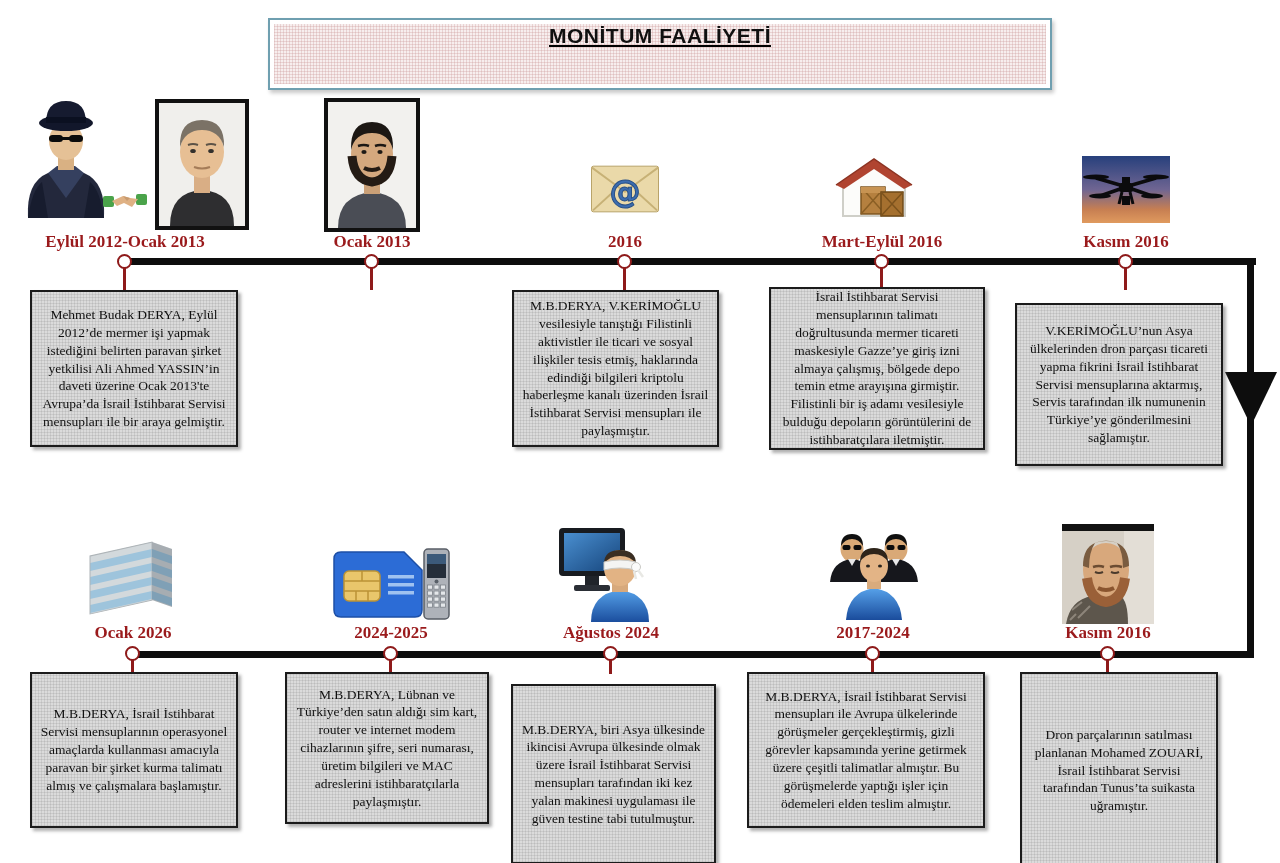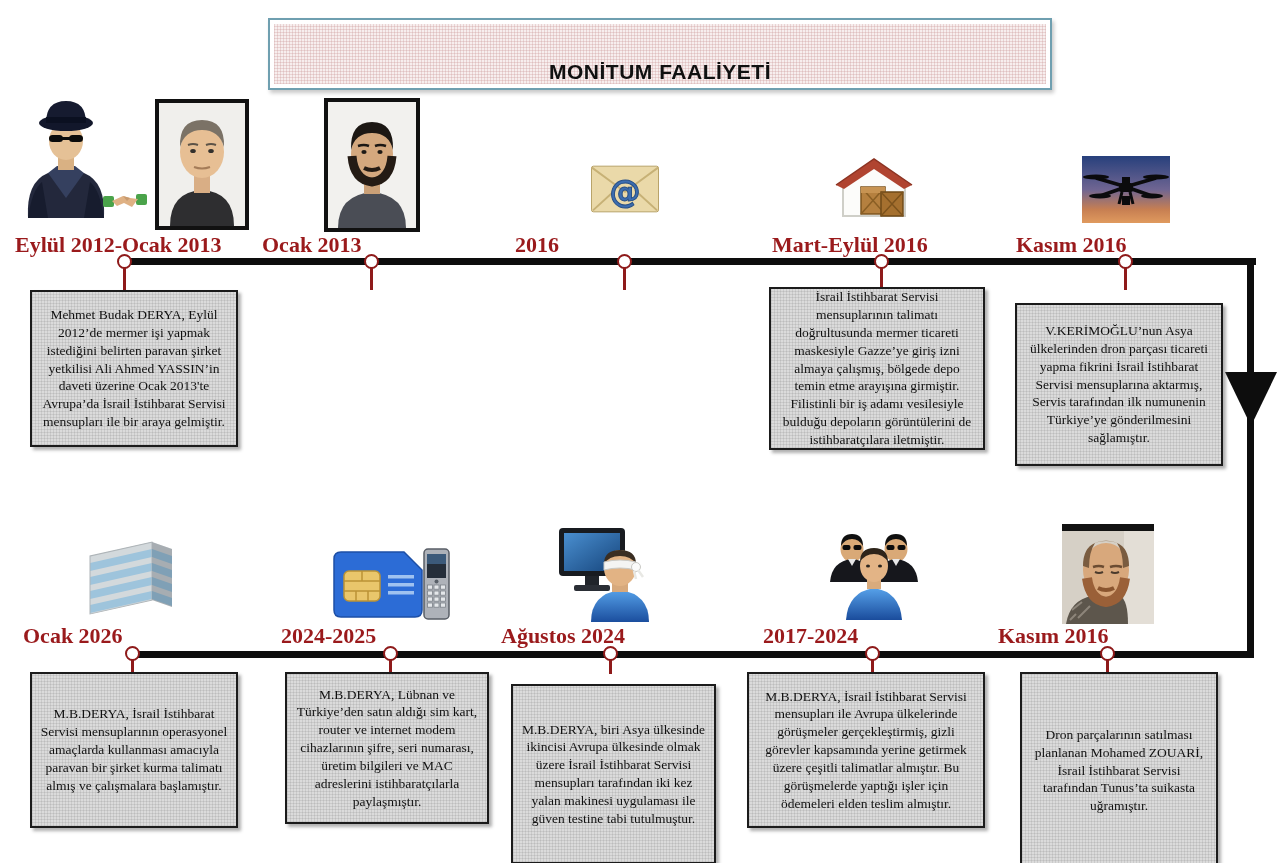--- a/index.html
+++ b/index.html
@@ -4,39 +4,39 @@
 <style>
   html,body{margin:0;padding:0;background:#ffffff;}
   .canvas{position:relative;width:1280px;height:863px;background:#fff;overflow:hidden;
           font-family:"Liberation Serif",serif;}
   .abs{position:absolute;}
 
   
   .title-box{left:268px;top:18px;width:784px;height:72px;box-sizing:border-box;
              border:2px solid #6f9fb0;background:#fff;padding:4px;
              box-shadow:2px 3px 4px rgba(0,0,0,.22);}
-  .title-inner{width:100%;height:100%;display:flex;align-items:flex-end;justify-content:center;
+  .title-inner{width:100%;height:100%;display:flex;align-items:flex-start;justify-content:center;
                background-color:#f7eeee;
                background-image:
                  repeating-linear-gradient(0deg, rgba(201,148,148,.30) 0 1px, transparent 1px 3px),
-                 repeating-linear-gradient(90deg, rgba(201,148,148,.30) 0 1px, transparent 1px 3px);}
+                 repeating-linear-gradient(90deg, rgba(201,148,148,.30) 0 1px, transparent 1px 3px); text-decoration: underline;}
   .title-text{font-family:"Liberation Sans",sans-serif;font-weight:bold;font-size:21px;
               letter-spacing:.5px;color:#101010;}
 
   
   .tl{background:#0d0d0d;}
   .arrow-down{width:0;height:0;border-left:26px solid transparent;border-right:26px solid transparent;
               border-top:54px solid #0d0d0d;}
 
   
   .marker{width:11px;height:11px;border:2.5px solid #8e1a1a;border-radius:50%;background:#fff;}
   .stem{width:3px;background:#8e1a1a;}
 
   
-  .date{width:220px;font-weight:bold;font-size:22px;color:#9a1a1c;}
+  .date{width:220px;text-align:center;font-weight:bold;font-size:17px;color:#9a1a1c;}
 
   
   .ebox{box-sizing:border-box;border:2.5px solid #1b1b1b;
         background-color:#dbdbdb;
         background-image:
           repeating-linear-gradient(0deg, rgba(115,115,115,.16) 0 1px, transparent 1px 3px),
           repeating-linear-gradient(90deg, rgba(115,115,115,.16) 0 1px, transparent 1px 3px);
         box-shadow:3px 3px 3px rgba(80,80,80,.45);
         display:flex;align-items:center;justify-content:center;
         text-align:center;padding:4px 8px;
@@ -154,20 +154,21 @@
   <div class="abs stem" style="left:123px;top:268px;height:22px;"></div>
   <div class="abs ebox" style="left:30px;top:290px;width:208px;height:157px;">Mehmet Budak DERYA, Eylül 2012’de mermer işi yapmak istediğini belirten paravan şirket yetkilisi Ali Ahmed YASSIN’in daveti üzerine Ocak 2013'te Avrupa’da İsrail İstihbarat Servisi mensupları ile bir araya gelmiştir.</div>
 
   <div class="abs date" style="left:262px;top:232px;">Ocak 2013</div>
   <div class="abs marker" style="left:364px;top:254px;"></div>
   <div class="abs stem" style="left:370px;top:268px;height:22px;"></div>
 
   <div class="abs date" style="left:515px;top:232px;">2016</div>
   <div class="abs marker" style="left:617px;top:254px;"></div>
   <div class="abs stem" style="left:623px;top:268px;height:22px;"></div>
+  <div class="abs ebox" style="left:512px;top:290px;width:207px;height:157px;">M.B.DERYA, V.KERİMOĞLU vesilesiyle tanıştığı Filistinli aktivistler ile ticari ve sosyal ilişkiler tesis etmiş, haklarında edindiği bilgileri kriptolu haberleşme kanalı üzerinden İsrail İstihbarat Servisi mensupları ile paylaşmıştır.</div>
 
   <div class="abs date" style="left:772px;top:232px;">Mart-Eylül 2016</div>
   <div class="abs marker" style="left:874px;top:254px;"></div>
   <div class="abs stem" style="left:880px;top:268px;height:22px;"></div>
   <div class="abs ebox" style="left:769px;top:287px;width:216px;height:163px;">İsrail İstihbarat Servisi mensuplarının talimatı doğrultusunda mermer ticareti maskesiyle Gazze’ye giriş izni almaya çalışmış, bölgede depo temin etme arayışına girmiştir. Filistinli bir iş adamı vesilesiyle bulduğu depoların görüntülerini de istihbaratçılara iletmiştir.</div>
 
   <div class="abs date" style="left:1016px;top:232px;">Kasım 2016</div>
   <div class="abs marker" style="left:1118px;top:254px;"></div>
   <div class="abs stem" style="left:1124px;top:268px;height:22px;"></div>
   <div class="abs ebox" style="left:1015px;top:287px;width:208px;height:163px;margin-top:16px;">V.KERİMOĞLU’nun Asya ülkelerinden dron parçası ticareti yapma fikrini İsrail İstihbarat Servisi mensuplarına aktarmış, Servis tarafından ilk numunenin Türkiye’ye gönderilmesini sağlamıştır.</div>

